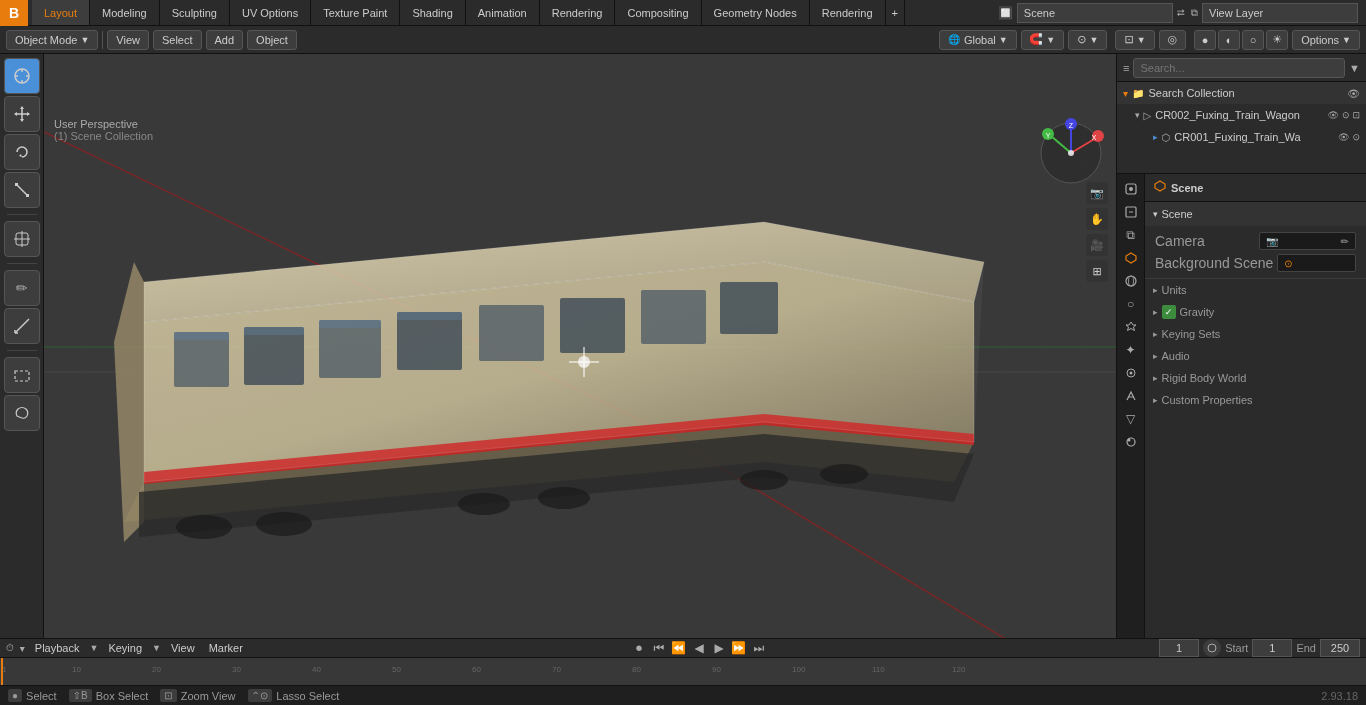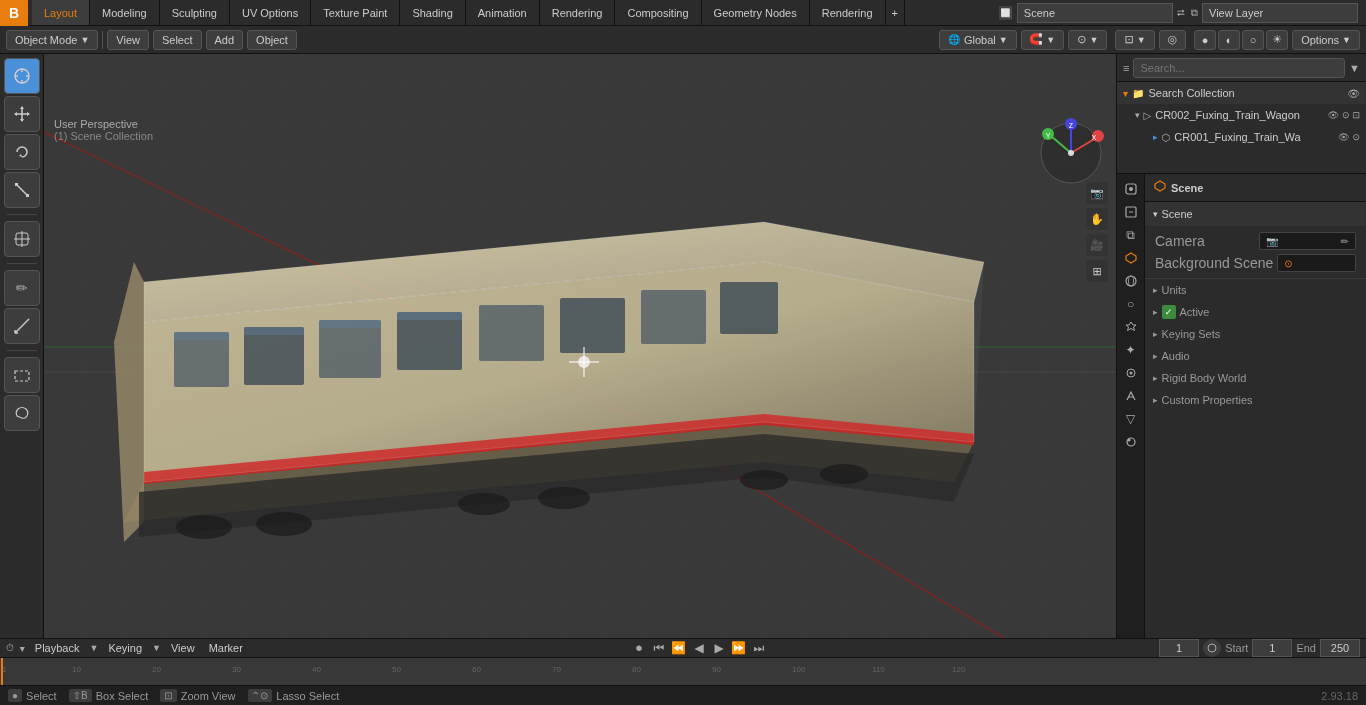--- a/index.html
+++ b/index.html
@@ -588,21 +588,21 @@
         </div>
 
         <div class="section-collapsible">
           <span style="font-size:9px;">▸</span>
           <span>Units</span>
         </div>
 
         <div class="section-collapsible" style="padding:0 8px; height:22px; display:flex; align-items:center; gap:4px;">
           <span style="font-size:9px;">▸</span>
           <div class="checkbox">✓</div>
-          <span>Active</span>
+          <span>Gravity</span>
         </div>
 
         <div class="section-collapsible">
           <span style="font-size:9px;">▸</span>
           <span>Keying Sets</span>
         </div>
 
         <div class="section-collapsible">
           <span style="font-size:9px;">▸</span>
           <span>Audio</span>

